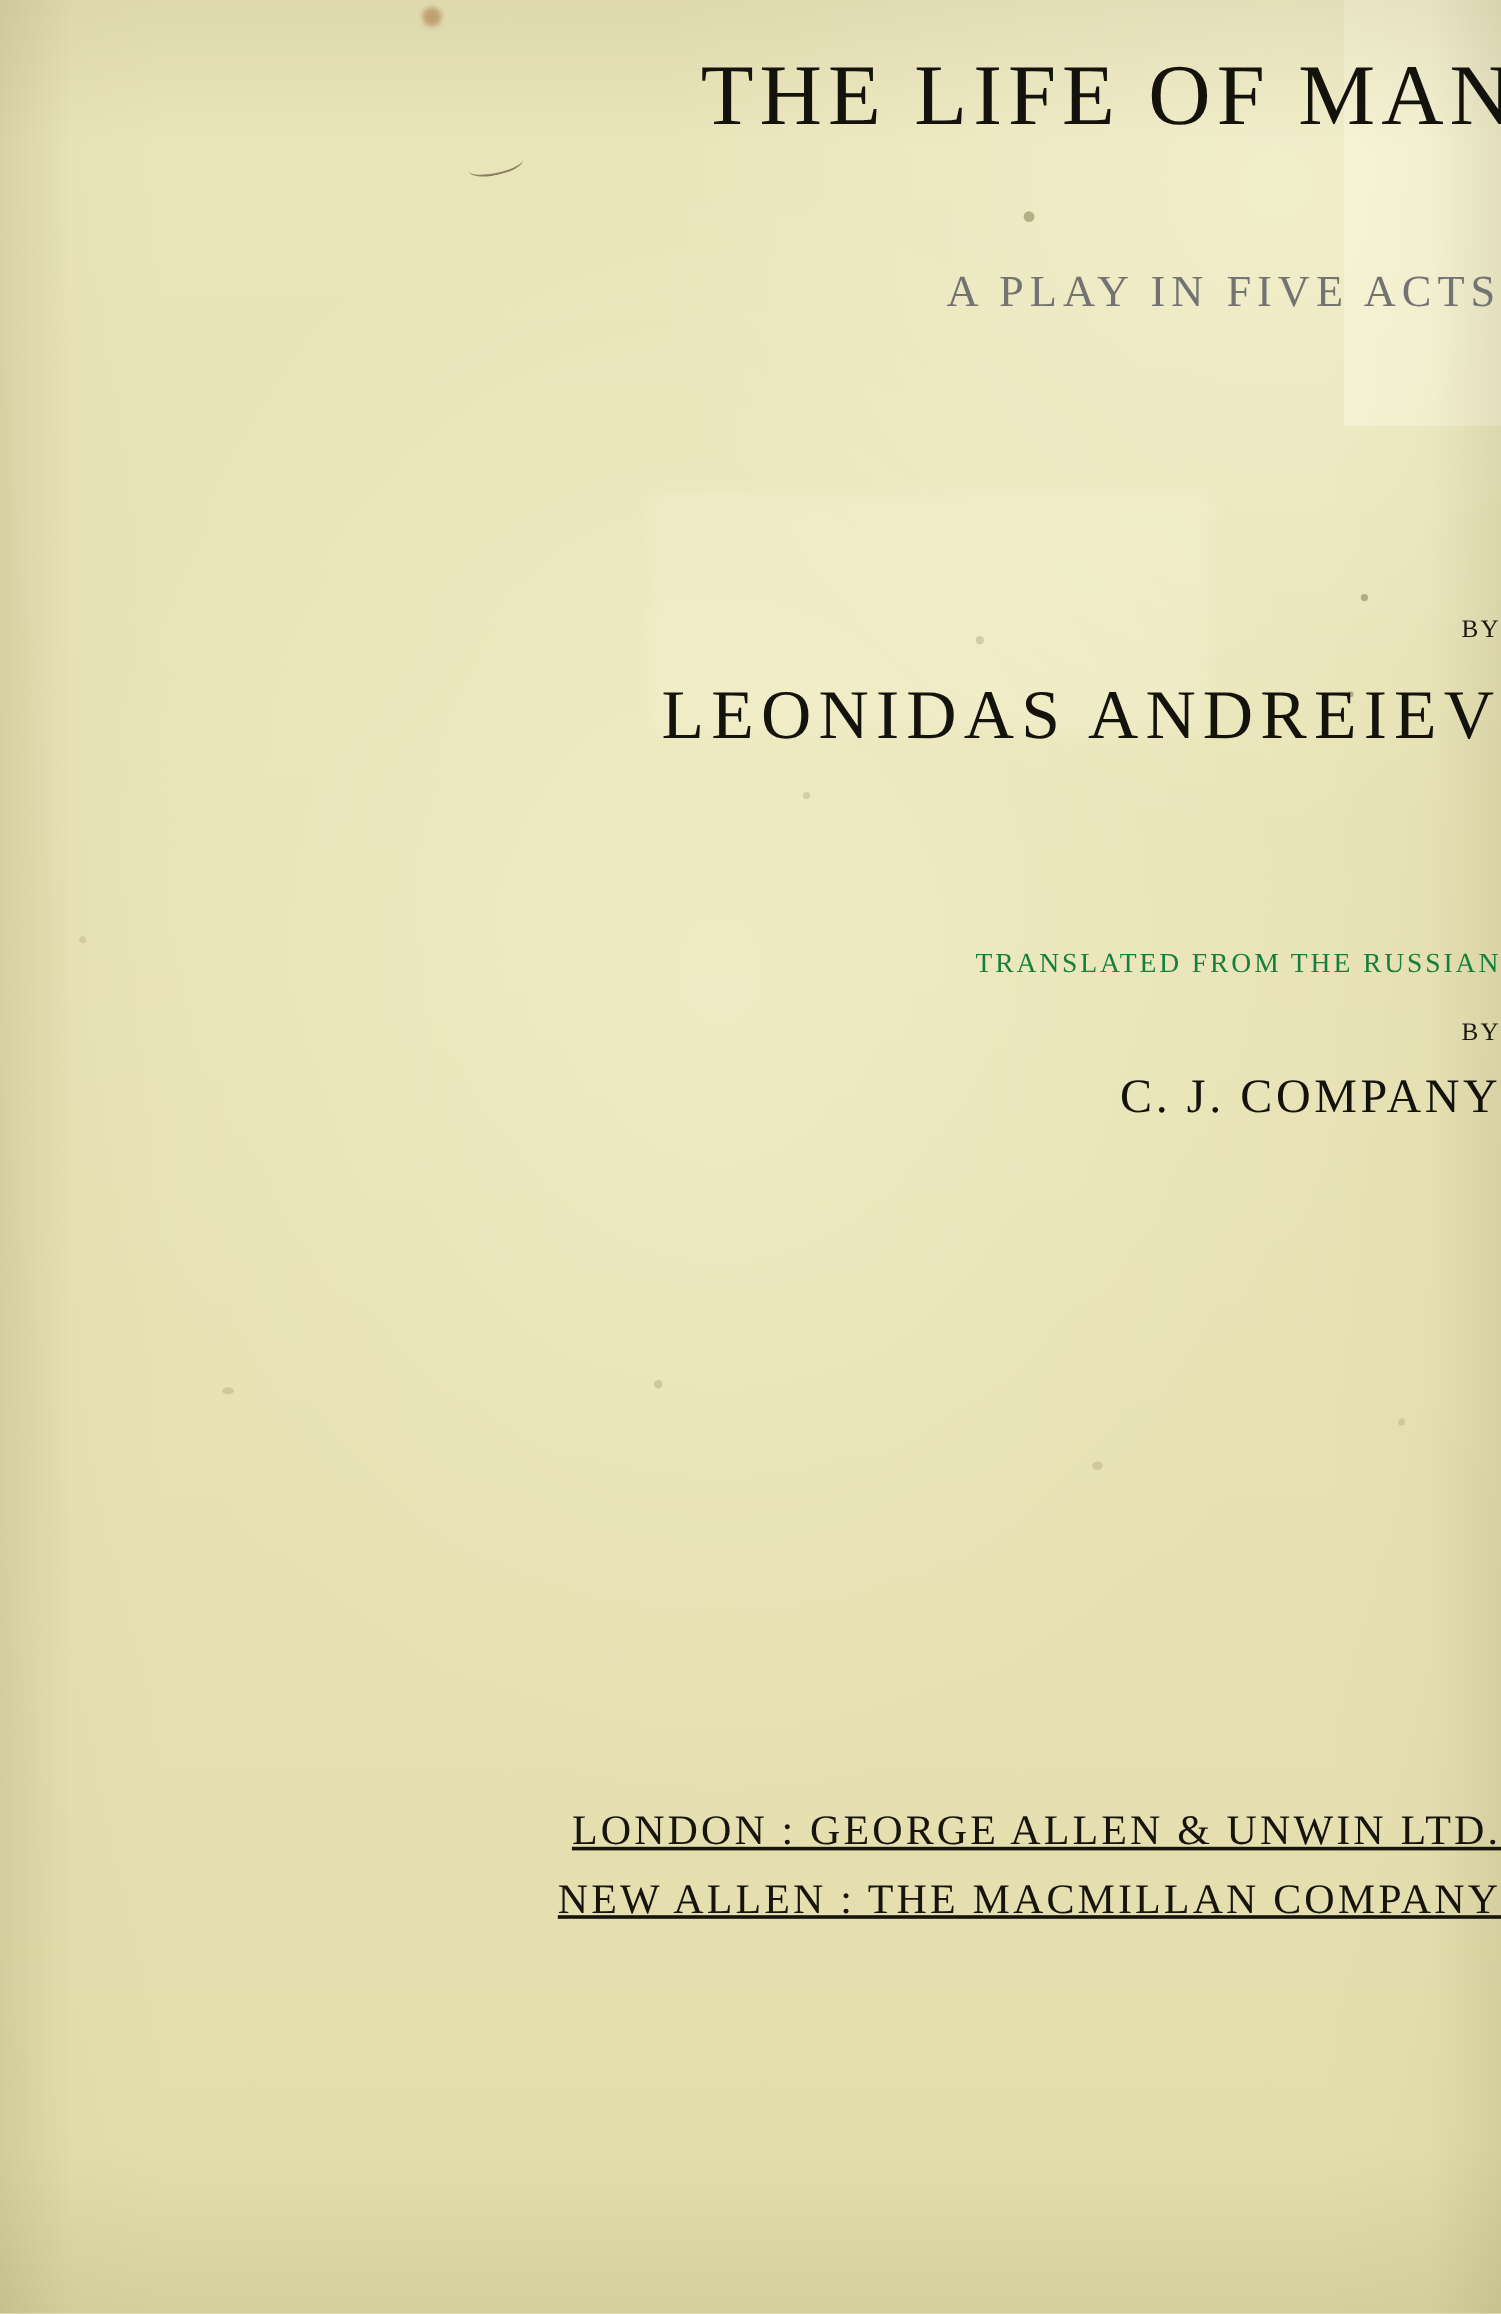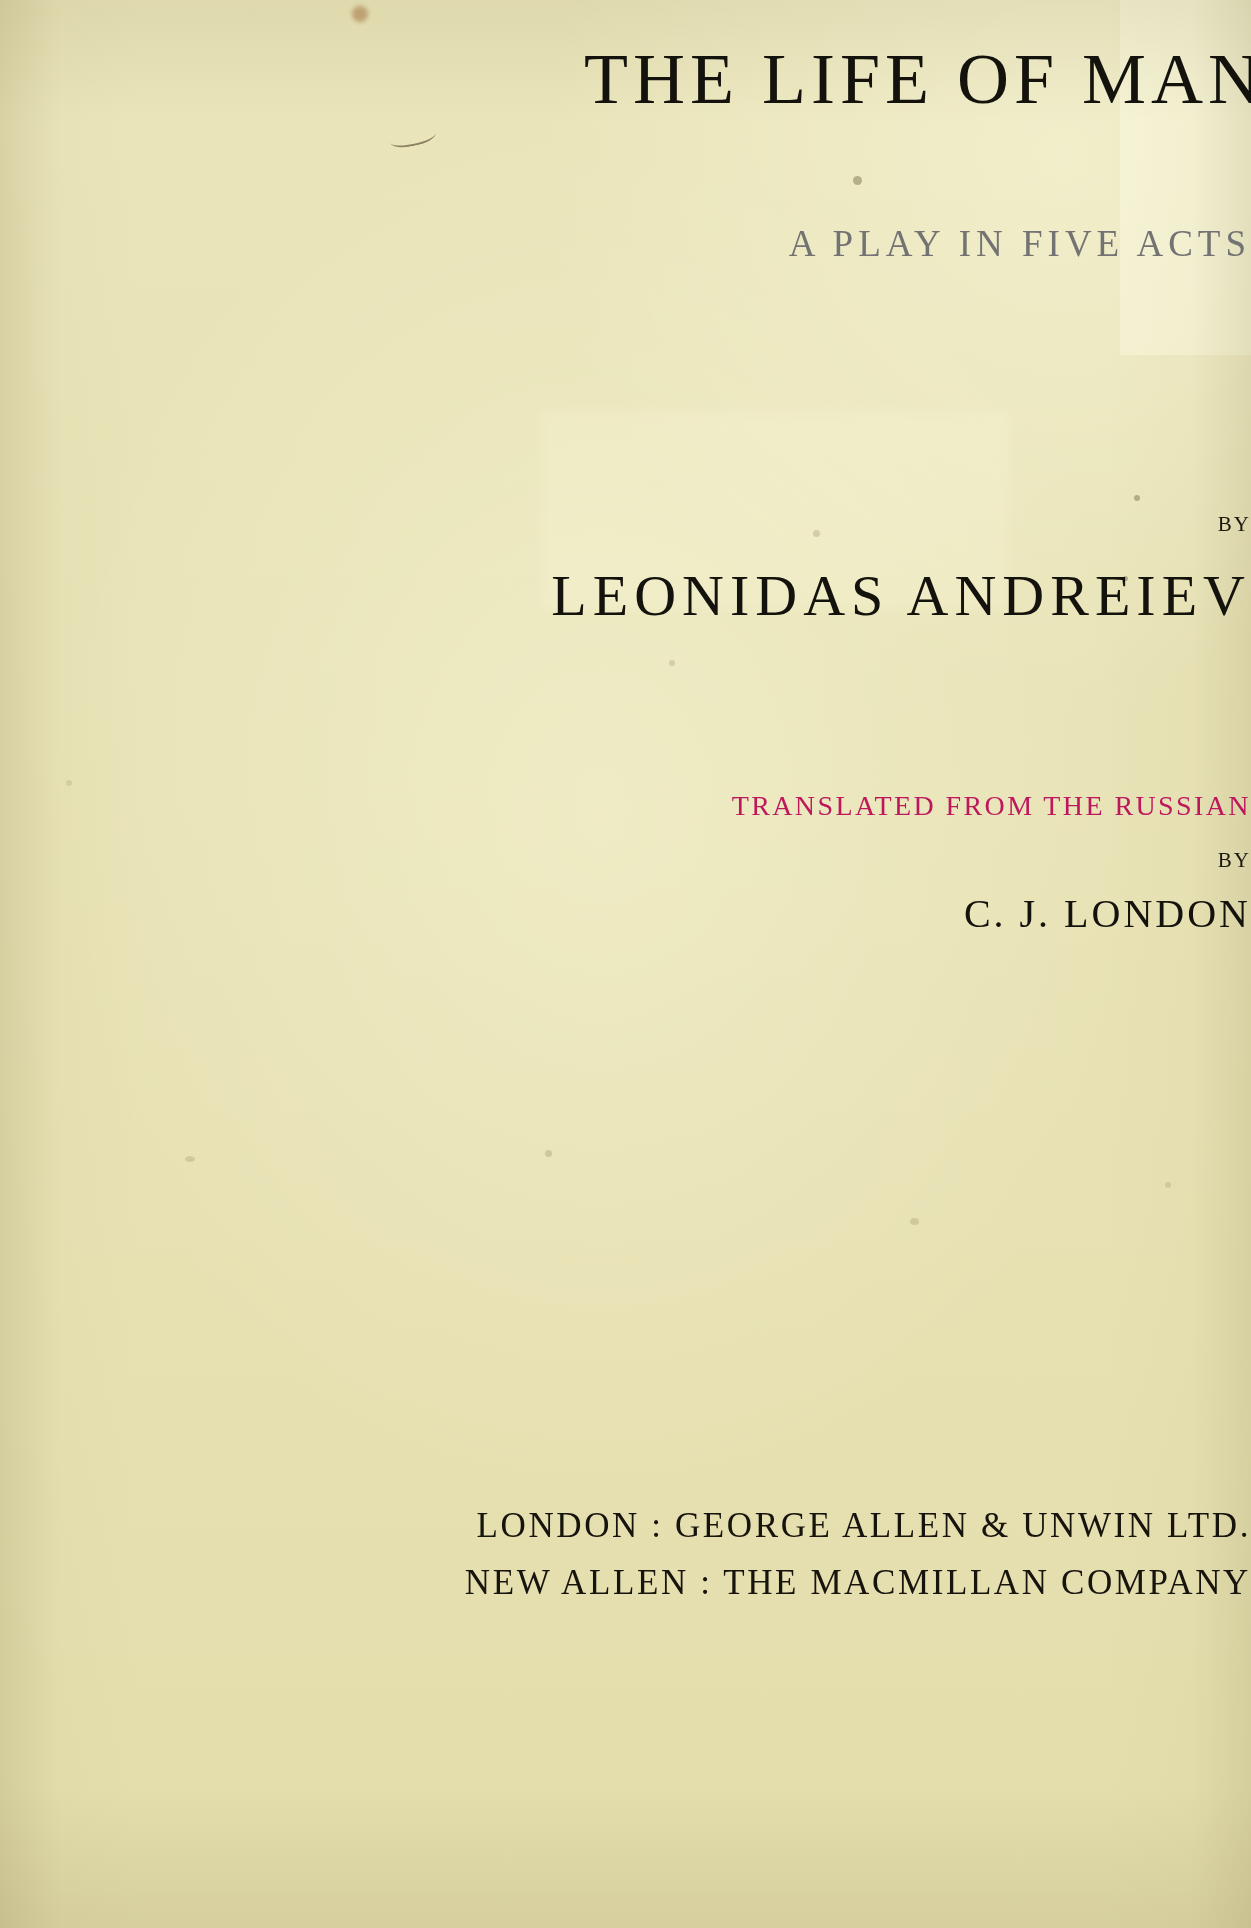--- a/index.html
+++ b/index.html
@@ -103,23 +103,23 @@
     font-size: 58px;
     letter-spacing: 6px;
     color: #14120c;
   }
 
   .translated {
     position: absolute;
     top: 790px;
     left: 0;
     right: 0;
-    font-size: 28px;
+    font-size: 23px;
     letter-spacing: 2.4px;
-    color: #be185d;
+    color: #15803d;
   }
 
   .by-2 {
     position: absolute;
     top: 848px;
     left: 0;
     right: 0;
     font-size: 21px;
     letter-spacing: 2px;
     color: #1a170f;
@@ -140,20 +140,21 @@
     top: 1498px;
     left: 0;
     right: 0;
   }
   .imprint-line {
     font-size: 35px;
     letter-spacing: 2.6px;
     color: #16140d;
     line-height: 1.62;
     white-space: nowrap;
+    text-decoration: underline;
   }
 
   .pen-mark {
     position: absolute;
     left: 390px;
     top: 130px;
     width: 46px;
     height: 14px;
     border-bottom: 2px solid rgba(60,50,25,0.55);
     border-radius: 50%;
@@ -188,20 +189,20 @@
   <div class="subtitle">A PLAY IN FIVE ACTS</div>
 
   <div class="by-1">BY</div>
 
   <div class="author">LEONIDAS ANDREIEV</div>
 
   <div class="translated">TRANSLATED FROM THE RUSSIAN</div>
 
   <div class="by-2">BY</div>
 
-  <div class="translator">C. J. LONDON</div>
+  <div class="translator">C. J. COMPANY</div>
 
   <div class="imprint">
     <div class="imprint-line">LONDON : GEORGE ALLEN &amp; UNWIN LTD.</div>
     <div class="imprint-line">NEW ALLEN : THE MACMILLAN COMPANY</div>
   </div>
 
 </div>
 
 </body></html>

